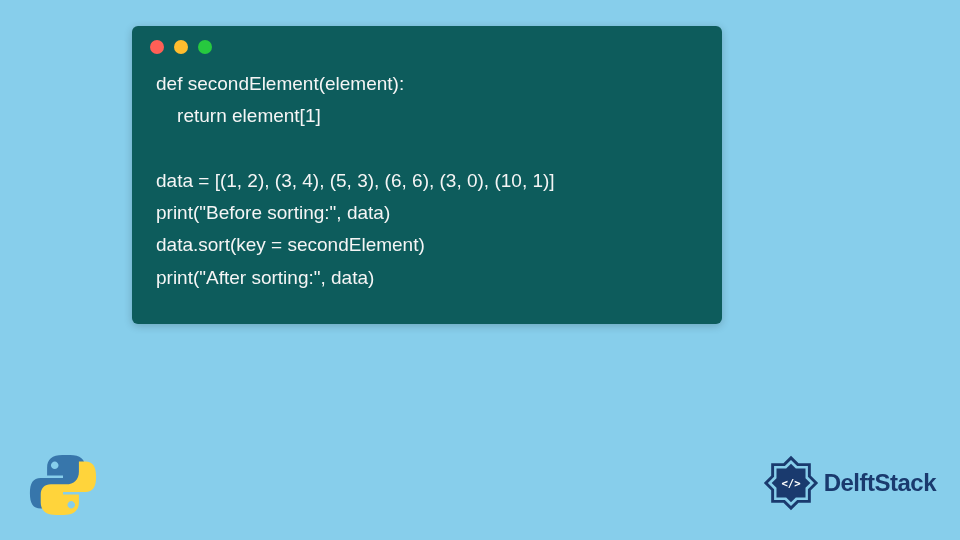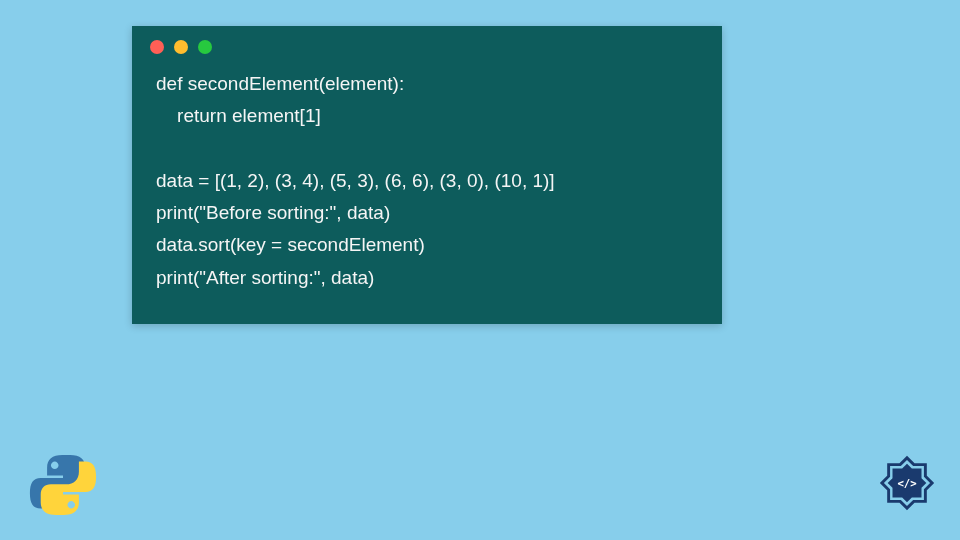--- a/index.html
+++ b/index.html
@@ -14,21 +14,21 @@
       position: relative;
       font-family: -apple-system, BlinkMacSystemFont, "Segoe UI", Arial, sans-serif;
     }
     .code-window {
       position: absolute;
       top: 26px;
       left: 132px;
       width: 590px;
       height: 298px;
       background: #0d5c5c;
-      border-radius: 0;
+      border-radius: 6px;
       box-shadow: 0 2px 8px rgba(0,0,0,0.2);
     }
     .window-dots {
       display: flex;
       gap: 10px;
       padding: 14px 18px 8px 18px;
     }
     .dot {
       width: 14px;
       height: 14px;
@@ -100,13 +100,14 @@
 <div class="delftstack-logo">
   <div class="delftstack-badge">
     <svg viewBox="0 0 60 60" width="58" height="58">
       <g transform="translate(30,30)">
         <path d="M 0 -26 L 7 -19 L 19 -19 L 19 -7 L 26 0 L 19 7 L 19 19 L 7 19 L 0 26 L -7 19 L -19 19 L -19 7 L -26 0 L -19 -7 L -19 -19 L -7 -19 Z" fill="none" stroke="#1a3a6e" stroke-width="3"></path>
         <path d="M 0 -20 L 5 -15 L 15 -15 L 15 -5 L 20 0 L 15 5 L 15 15 L 5 15 L 0 20 L -5 15 L -15 15 L -15 5 L -20 0 L -15 -5 L -15 -15 L -5 -15 Z" fill="#1a3a6e"></path>
         <text x="0" y="4" text-anchor="middle" fill="#ffffff" font-size="11" font-family="monospace" font-weight="bold">&lt;/&gt;</text>
       </g>
     </svg>
   </div>
+  <span class="delftstack-text">DelftStack</span>
 </div>
 
 </body></html>

